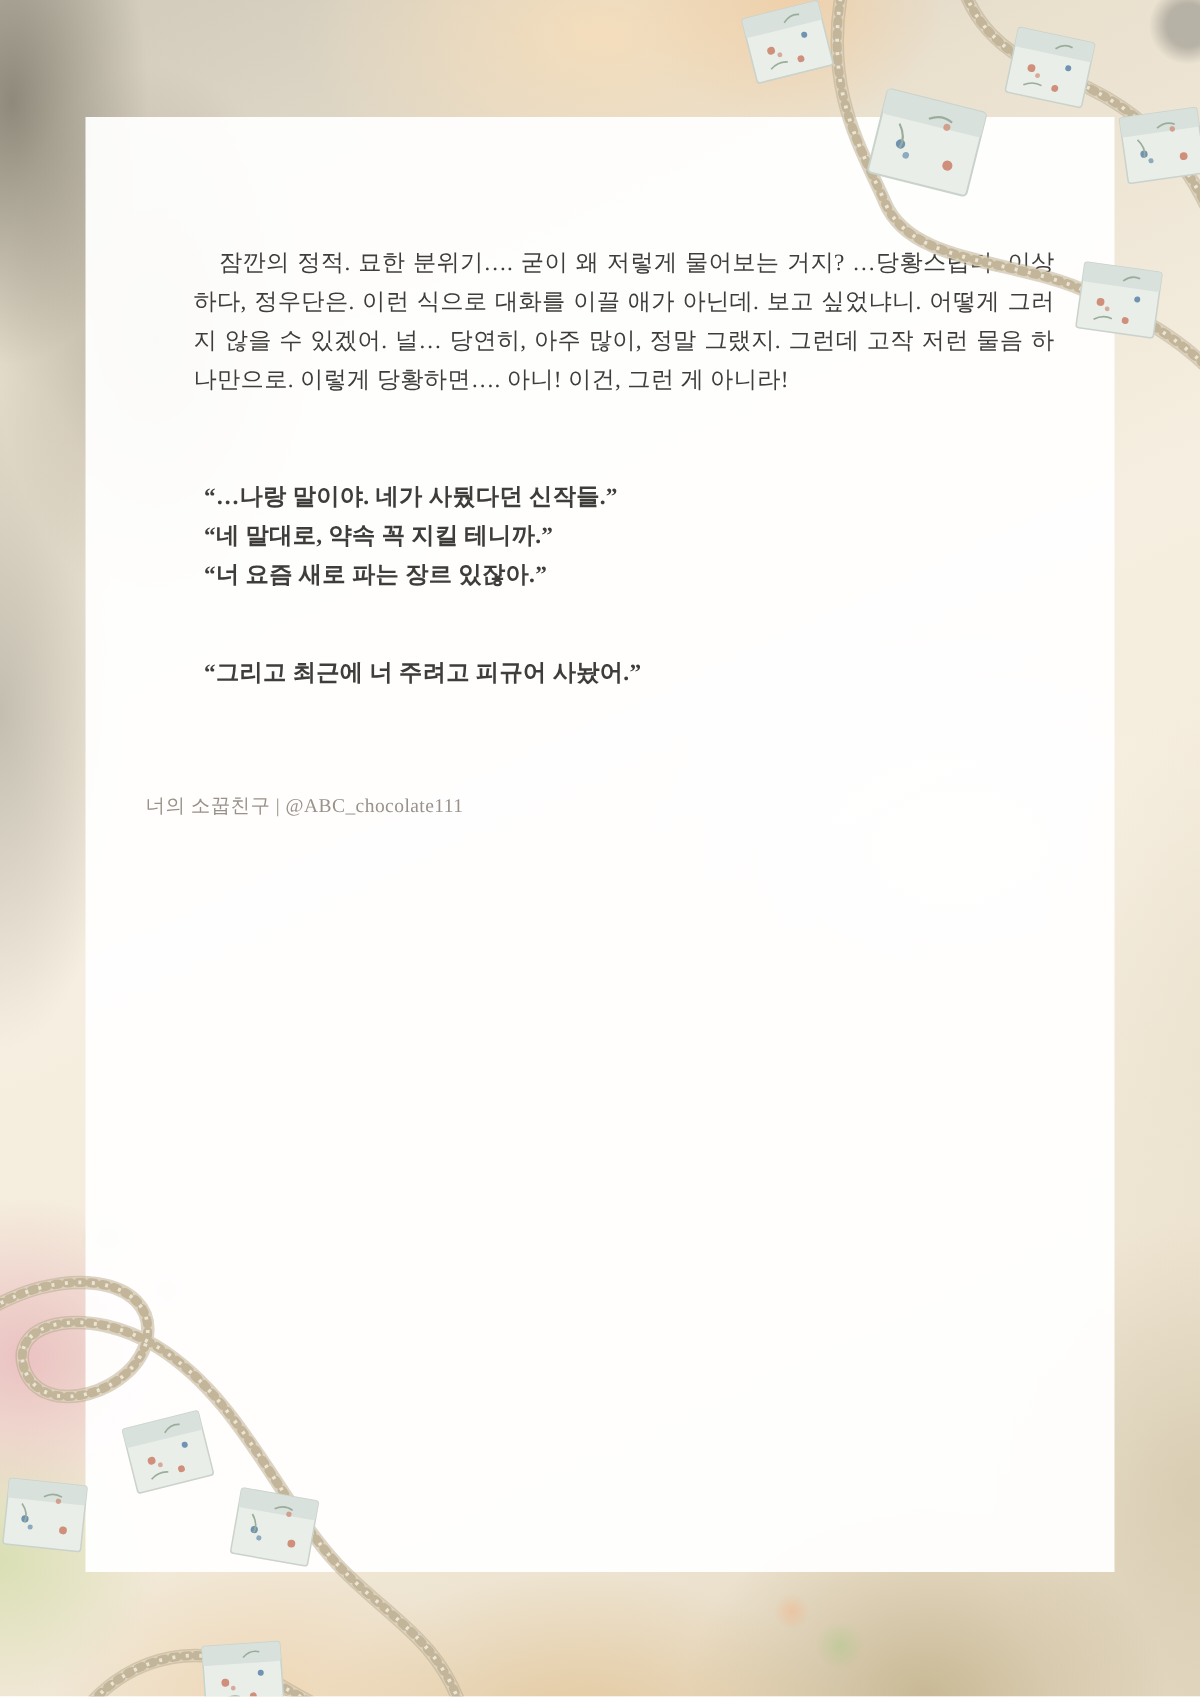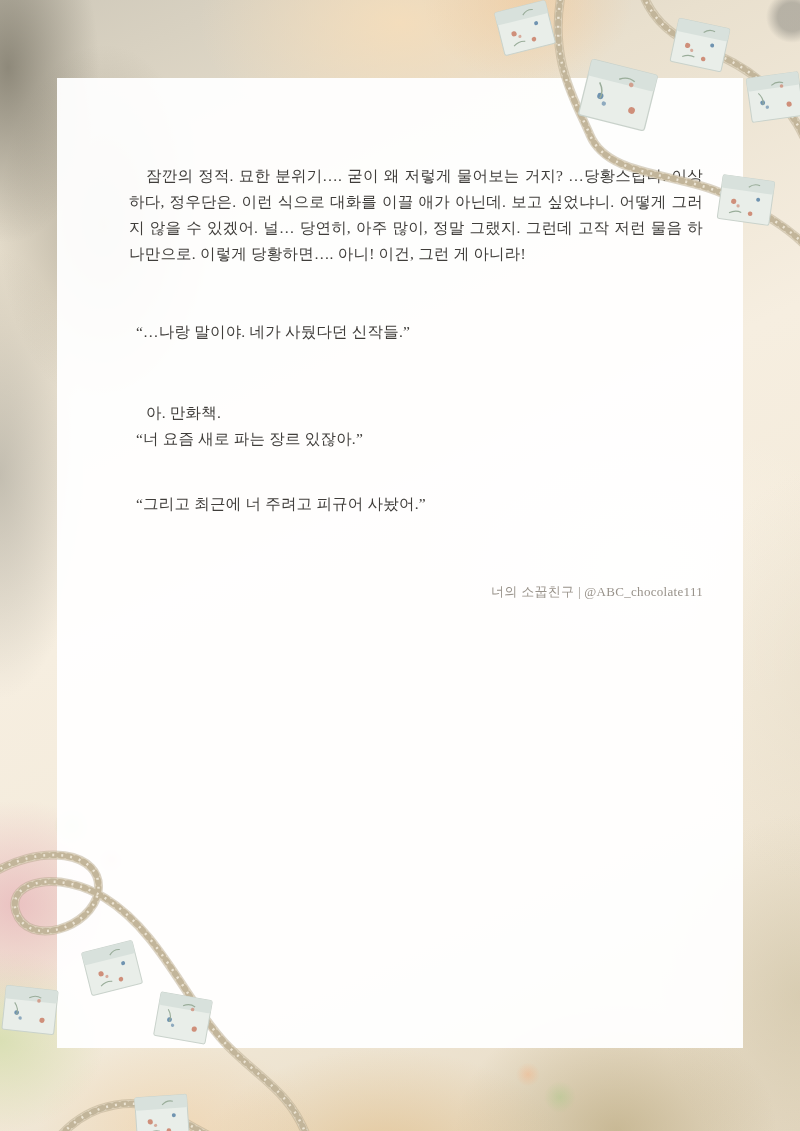--- a/index.html
+++ b/index.html
@@ -37,27 +37,27 @@
     background:var(--panel-color,rgba(255,255,255,.94));
   }
   .story{
     position:absolute;left:72px;right:40px;top:0;
     color:var(--text-color,#3f3d3a);
     font-size:15.5px;line-height:26px;letter-spacing:.2px;
   }
   .story p{margin:0;}
   .para{text-align:justify;text-indent:17px;}
   .narr{text-indent:17px;}
-  .dlg{padding-left:7px;}
+  .dlg{padding-left:7px;font-weight:bold;}
   .mt85{margin-top:85px!important}.mt55{margin-top:55px!important}
   .mt54{margin-top:54px!important}.mt52{margin-top:52px!important}
   .mt39{margin-top:39px!important}.mt15{margin-top:15px!important}
   .mt13{margin-top:13px!important}.mt12{margin-top:12px!important}
   .footer{
-    margin:62px 0 0 -32px;text-align:right;
+    margin:62px 0 0 -32px;text-align:left;
     font-size:13px;letter-spacing:.3px;color:var(--footer-color,#98928a);
   }
   
   .decor{position:absolute;inset:0;z-index:2;pointer-events:none;}
   .rope-under{fill:none;stroke:var(--rope-shadow,#b0a184);stroke-width:9;opacity:.45;stroke-linecap:round;}
   .rope{fill:none;stroke:var(--rope-color,#ddd2bc);stroke-width:7;stroke-linecap:round;}
   .rope-twist{fill:none;stroke:var(--rope-twist,#a89878);stroke-width:6;stroke-dasharray:3 5;opacity:.5;stroke-linecap:round;}
   .rope-hi{fill:none;stroke:#f6f0e2;stroke-width:2.5;stroke-dasharray:2 7;opacity:.8;}
   .tag-body{fill:var(--tag-color,#e9eee9);stroke:var(--tag-edge,#c9d2cb);stroke-width:1;}
   .tag-fold{fill:var(--tag-fold,#d8e1dc);}
@@ -68,21 +68,21 @@
 </head>
 <body>
 
 <div class="page">
   <div class="bg"></div>
 
   <div class="panel">
     <div class="story">
       <p class="para mt85">잠깐의 정적. 묘한 분위기…. 굳이 왜 저렇게 물어보는 거지? …당황스럽다. 이상하다, 정우단은. 이런 식으로 대화를 이끌 애가 아닌데. 보고 싶었냐니. 어떻게 그러지 않을 수 있겠어. 널… 당연히, 아주 많이, 정말 그랬지. 그런데 고작 저런 물음 하나만으로. 이렇게 당황하면…. 아니! 이건, 그런 게 아니라!</p>
       <p class="dlg mt52">“…나랑 말이야. 네가 사뒀다던 신작들.”</p>
-      <p class="narr mt55">아. 만화책.</p>
+      <p class="dlg">“네 말대로, 약속 꼭 지킬 테니까.”</p>
       <p class="dlg">“너 요즘 새로 파는 장르 있잖아.”</p>
       <p class="dlg mt39">“그리고 최근에 너 주려고 피규어 사놨어.”</p>
       <div class="footer">너의 소꿉친구 | @ABC_chocolate111</div>
     </div>
   </div>
 
   <svg class="decor" viewBox="0 0 800 1131" width="800" height="1131">
     <defs>
       <path id="ropeTR1" d="M 562,-10 C 548,60 575,100 590,135 C 608,178 680,172 728,196 C 762,212 786,226 806,246"></path>
       <path id="ropeTR2" d="M 640,-15 C 648,15 668,35 700,48 C 740,62 762,80 778,98 C 794,116 802,132 810,150"></path>

